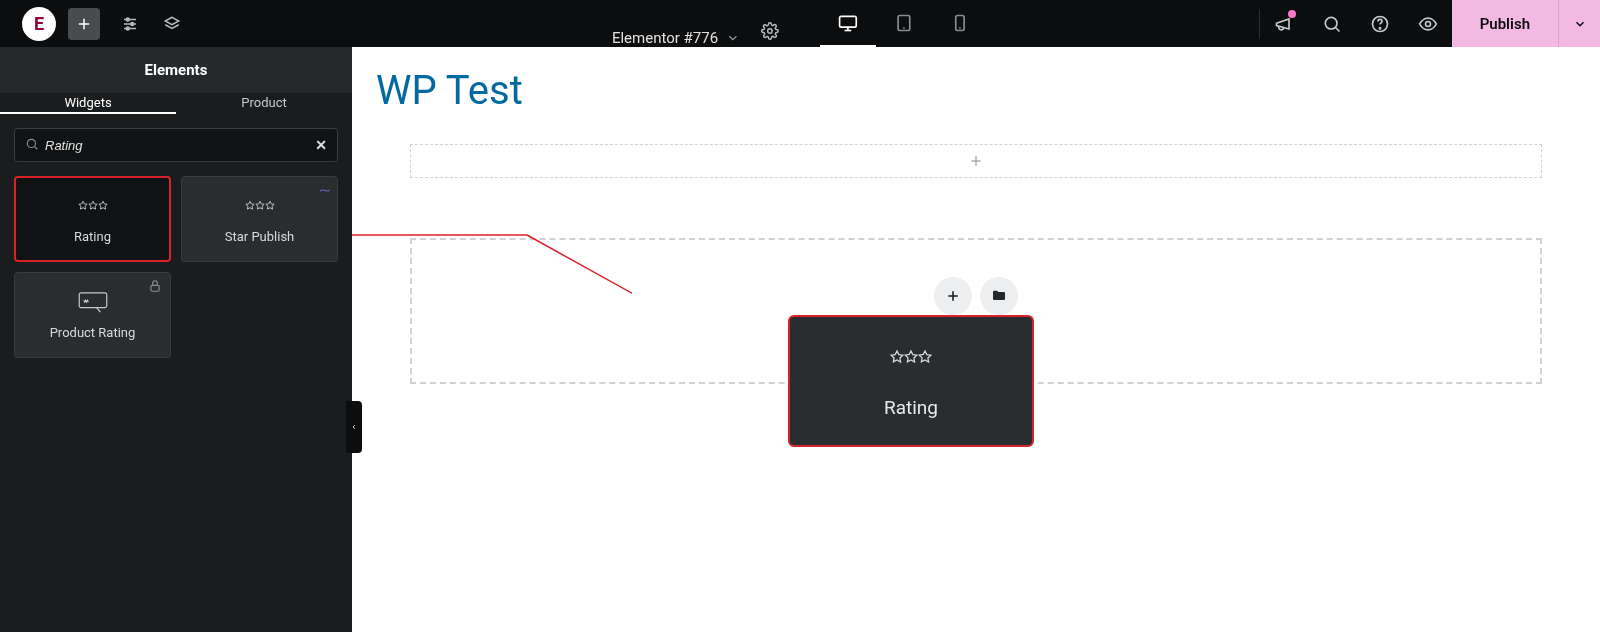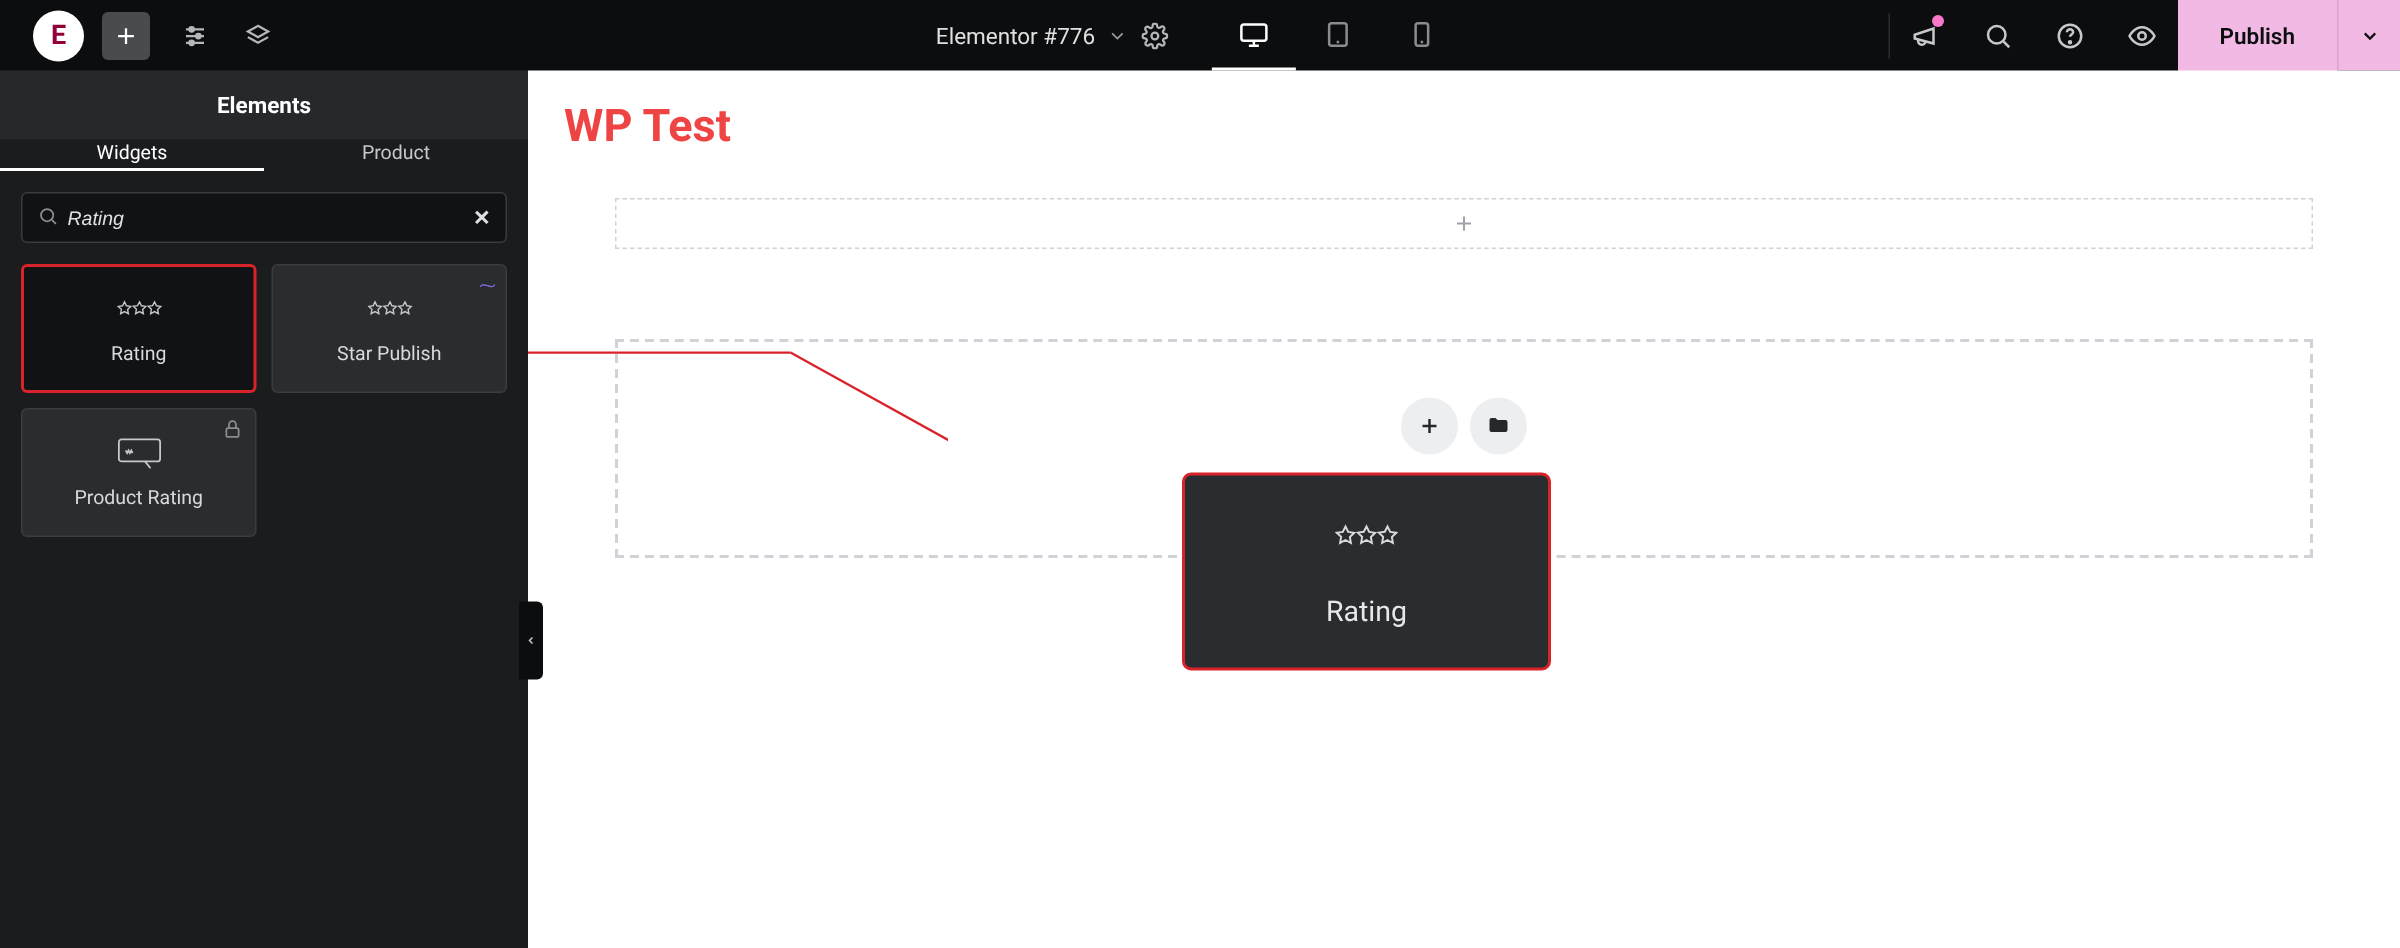--- a/index.html
+++ b/index.html
@@ -31,21 +31,21 @@
 .icon-btn {
   width: 32px; height: 32px; display: flex; align-items: center; justify-content: center;
   border-radius: 4px; cursor: pointer; color: #b5b7ba;
 }
 .icon-btn svg { width: 18px; height: 18px; }
 .icon-btn.add { background: #494c4f; margin-right: 14px; }
 .icon-btn.add svg { color: #fff; }
 
 .topbar-center {
   position: absolute; left: 50%; transform: translateX(-50%);
-  display: flex; align-items: center; gap: 2px;
+  display: flex; align-items: flex-end; gap: 14px;
 }
 .doc-title-wrap { display: flex; align-items: center; gap: 8px; color: #e0e0e0; font-size: 15px; }
 .chev-down { color: #9a9c9e; }
 
 .device-group { display: flex; align-items: center; gap: 0; margin-left:20px; }
 .device-btn {
   width: 56px; height: 47px; display: flex; align-items: center; justify-content: center;
   color: #8a8d8f; cursor:pointer; border-bottom: 2px solid transparent;
 }
 .device-btn.active { color: #fff; border-bottom-color: #fff; }
@@ -122,21 +122,21 @@
 
 .collapse-handle {
   position:absolute; right:-10px; top: 354px;
   width: 16px; height: 52px; background:#0c0d0e; border-radius: 0 4px 4px 0;
   display:flex; align-items:center; justify-content:center; color:#c6c8ca; cursor:pointer;
   z-index: 5;
 }
 
 
 .canvas { flex:1; background:#fff; color:#000; position:relative; overflow:hidden; }
-.page-heading { font-size: 30px; font-weight:700; padding: 20px 24px 12px; color:#ef4444; }
+.page-heading { font-size: 40px; font-weight:400; padding: 20px 24px 12px; color:#0369a1; }
 
 .section-strip {
   margin: 18px 58px 60px; border: 1px dashed #cfd2d6; height: 34px;
   display:flex; align-items:center; justify-content:center; color:#9ea2a8; cursor:pointer;
 }
 .section-strip svg { width:16px; height:16px; }
 
 .drop-zone {
   margin: 0 58px; border: 2px dashed #cfd2d6; height: 146px;
   display:flex; flex-direction:column; align-items:center; justify-content:center; gap: 14px;

